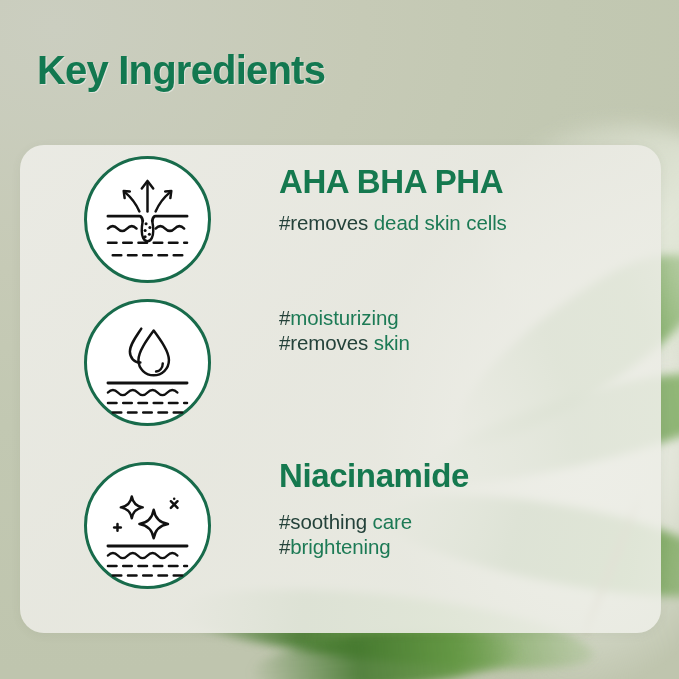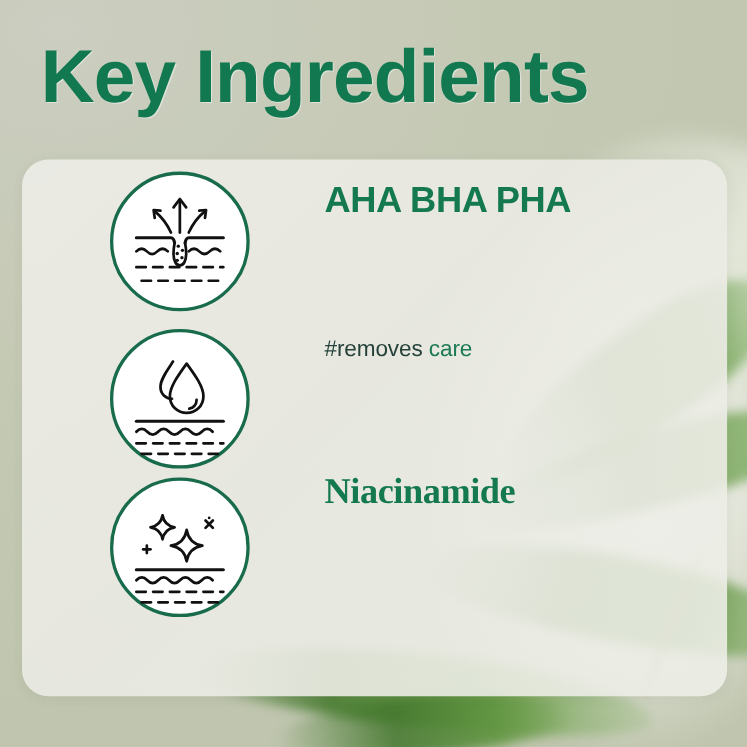--- a/index.html
+++ b/index.html
@@ -97,21 +97,21 @@
     width: 9px; height: 150px;
     right: 62px; bottom: 40px;
     transform: rotate(22deg);
   }
 
   
   .title {
     position: absolute;
     left: 37px;
     top: 41px;
-    font-size: 68px;
+    font-size: 40px;
     line-height: 58px;
     font-weight: 700;
     letter-spacing: -0.8px;
     color: #127850;
     text-shadow: 1px 1px 0 rgba(255,255,255,0.45);
     white-space: nowrap;
     text-align: right;
   }
 
   
@@ -131,25 +131,24 @@
     position: absolute;
     inset: 0;
   }
   .row {
     position: absolute;
     left: 0;
     right: 0;
     height: 143px;
     display: flex;
     align-items: center;
-    margin-left: 16px;
   }
   .row.r1 { top: 3px; }
   .row.r2 { top: 146px; }
-  .row.r3 { top: 275px; height: 196px; align-items: flex-start; padding-top: 14px; font-family: Liberation Serif, serif; }
+  .row.r3 { top: 303px; height: 196px; align-items: flex-start; padding-top: 14px; }
 
   
   .icon-wrap {
     position: absolute;
     left: 64px;
     width: 127px;
     height: 127px;
   }
   .row.r1 .icon-wrap { top: 8px; }
   .row.r2 .icon-wrap { top: 8px; }
@@ -252,20 +251,21 @@
 
                 <line x1="22" y1="88" x2="105" y2="88" stroke-dasharray="9 7"></line>
                 <line x1="27" y1="101" x2="100" y2="101" stroke-dasharray="9 7"></line>
               </g>
             </svg>
           </div>
         </div>
         <div class="txt">
           <div class="heading">AHA BHA PHA</div>
           <div class="tags">
+            <span class="tag"><span>#removes </span><span class="hl">dead skin cells</span></span>
           </div>
         </div>
       </div>
 
       <div class="row r2">
         <div class="icon-wrap">
           <div class="circle">
             <svg viewBox="0 0 127 127" xmlns="http://www.w3.org/2000/svg">
               <g fill="none" stroke="#111111" stroke-width="2.6" stroke-linecap="round" stroke-linejoin="round">
 
@@ -280,21 +280,22 @@
                 <path d="M22 95 q5.2 -5.5 10.4 0 t10.4 0 t10.4 0 t10.4 0 t10.4 0 t10.4 0 t10.4 0"></path>
 
                 <line x1="22" y1="106" x2="105" y2="106" stroke-dasharray="9 7"></line>
                 <line x1="27" y1="116" x2="100" y2="116" stroke-dasharray="9 7"></line>
               </g>
             </svg>
           </div>
         </div>
         <div class="txt">
           <div class="tags">
-            <span class="tag"><span>#removes </span><span class="hl">care</span></span>
+            <span class="tag"><span>#</span><span class="hl">moisturizing</span></span>
+            <span class="tag"><span>#removes </span><span class="hl">skin</span></span>
           </div>
         </div>
       </div>
 
       <div class="row r3">
         <div class="icon-wrap">
           <div class="circle">
             <svg viewBox="0 0 127 127" xmlns="http://www.w3.org/2000/svg">
               <g fill="none" stroke="#111111" stroke-width="2.6" stroke-linecap="round" stroke-linejoin="round">
 
@@ -316,18 +317,22 @@
                 <line x1="22" y1="106" x2="105" y2="106" stroke-dasharray="9 7"></line>
                 <line x1="27" y1="116" x2="100" y2="116" stroke-dasharray="9 7"></line>
               </g>
             </svg>
           </div>
         </div>
         <div class="txt">
           <div class="heading two-line">
             <span>Niacinamide</span><br>
           </div>
+          <div class="tags">
+            <span class="tag"><span>#soothing </span><span class="hl">care</span></span>
+            <span class="tag"><span>#</span><span class="hl">brightening</span></span>
+          </div>
         </div>
       </div>
 
     </div>
   </div>
 </div>
 
 </body></html>

